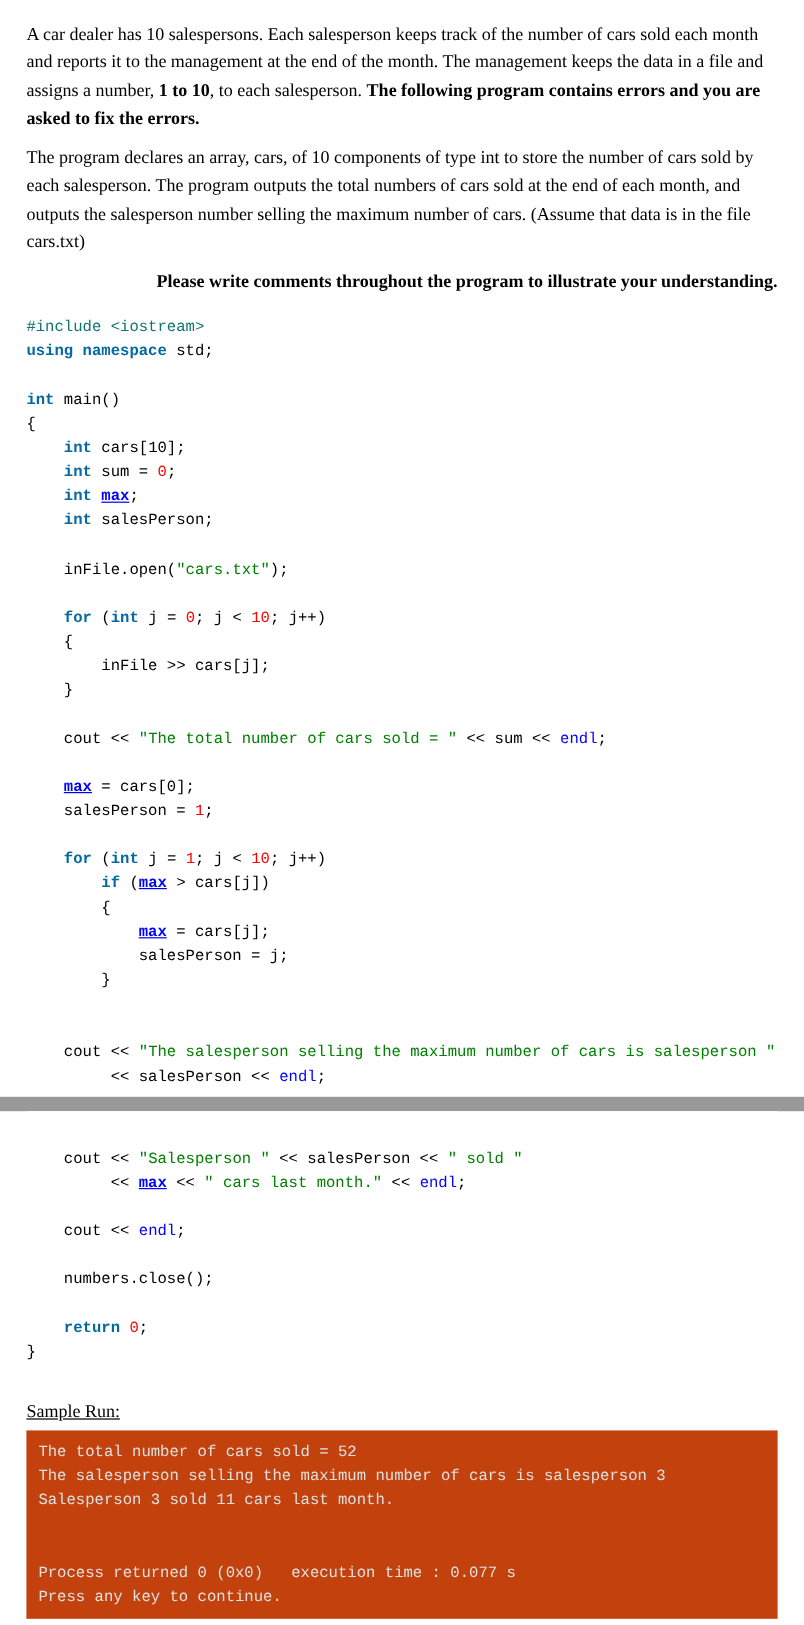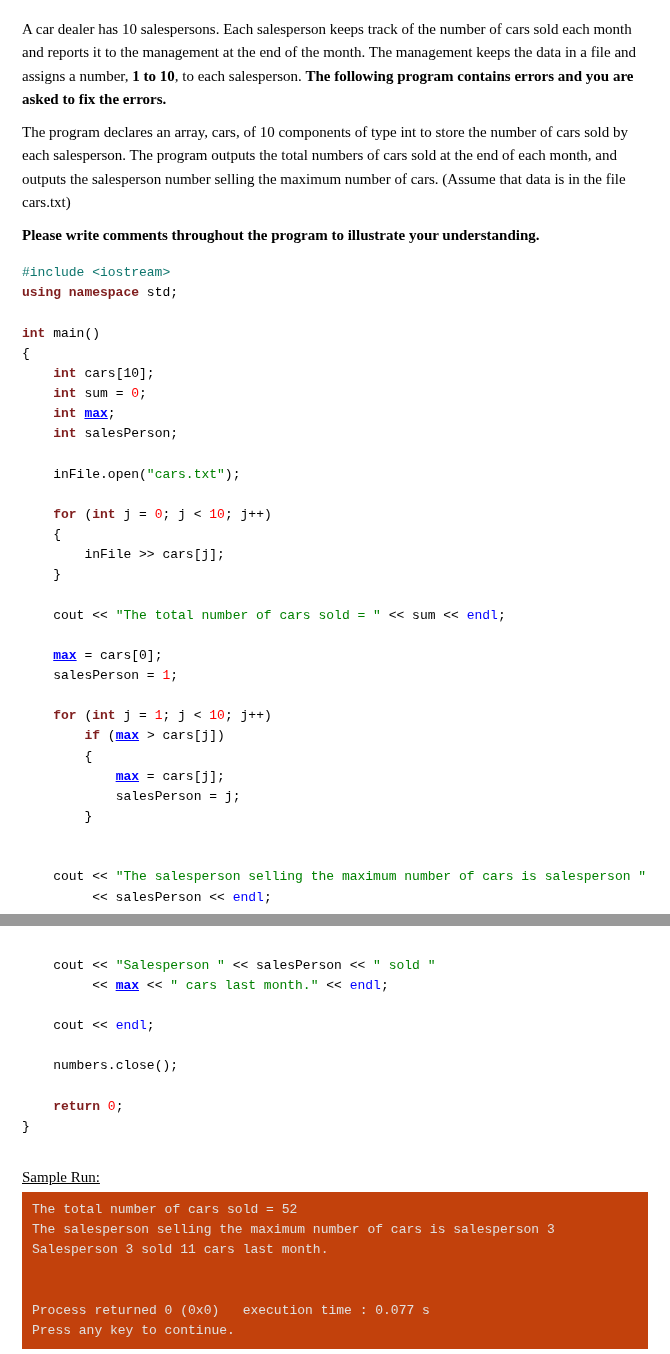--- a/index.html
+++ b/index.html
@@ -19,21 +19,21 @@
 
     
     .code-area {
       font-family: 'Courier New', Courier, monospace;
       font-size: 13px;
       line-height: 1.55;
       background: #fff;
       padding: 6px 0 6px 0;
       white-space: pre;
     }
-    .kw { color: #7f1d1d; font-weight: bold; }         
+    .kw { color: #0369a1; font-weight: bold; }         
     .pp { color: #0f766e; }                             
     .str { color: #008000; }                         
     .num { color: #f00; }                          
     .plain { color: #000; }
     .endl-kw { color: #00f; font-weight: normal; }
     .max-kw { color: #00f; font-weight: bold; text-decoration: underline; }
 
     
     .divider {
       height: 12px;
@@ -76,21 +76,21 @@
 <body>
 
 <p class="prose">
   A car dealer has 10 salespersons. Each salesperson keeps track of the number of cars sold each month and reports it to the management at the end of the month. The management keeps the data in a file and assigns a number, <b>1 to 10</b>, to each salesperson. <b>The following program contains errors and you are asked to fix the errors.</b>
 </p>
 
 <p class="prose" style="margin-top:10px;">
   The program declares an array, cars, of 10 components of type int to store the number of cars sold by each salesperson. The program outputs the total numbers of cars sold at the end of each month, and outputs the salesperson number selling the maximum number of cars. (Assume that data is in the file cars.txt)
 </p>
 
-<p class="prose" style="margin-top:10px; font-weight:bold;">
+<p class="prose" style="margin-top:10px; font-weight:bold;text-align:right;">
   Please write comments throughout the program to illustrate your understanding.
 </p>
 
 <div class="code-area"><span class="pp">#include &lt;iostream&gt;</span>
 <span class="kw">using namespace</span> <span class="plain">std;</span>
 
 <span class="kw">int</span> <span class="plain">main()</span>
 <span class="plain">{</span>
     <span class="kw">int</span> <span class="plain">cars[10];</span>
     <span class="kw">int</span> <span class="plain">sum = </span><span class="num">0</span><span class="plain">;</span>

